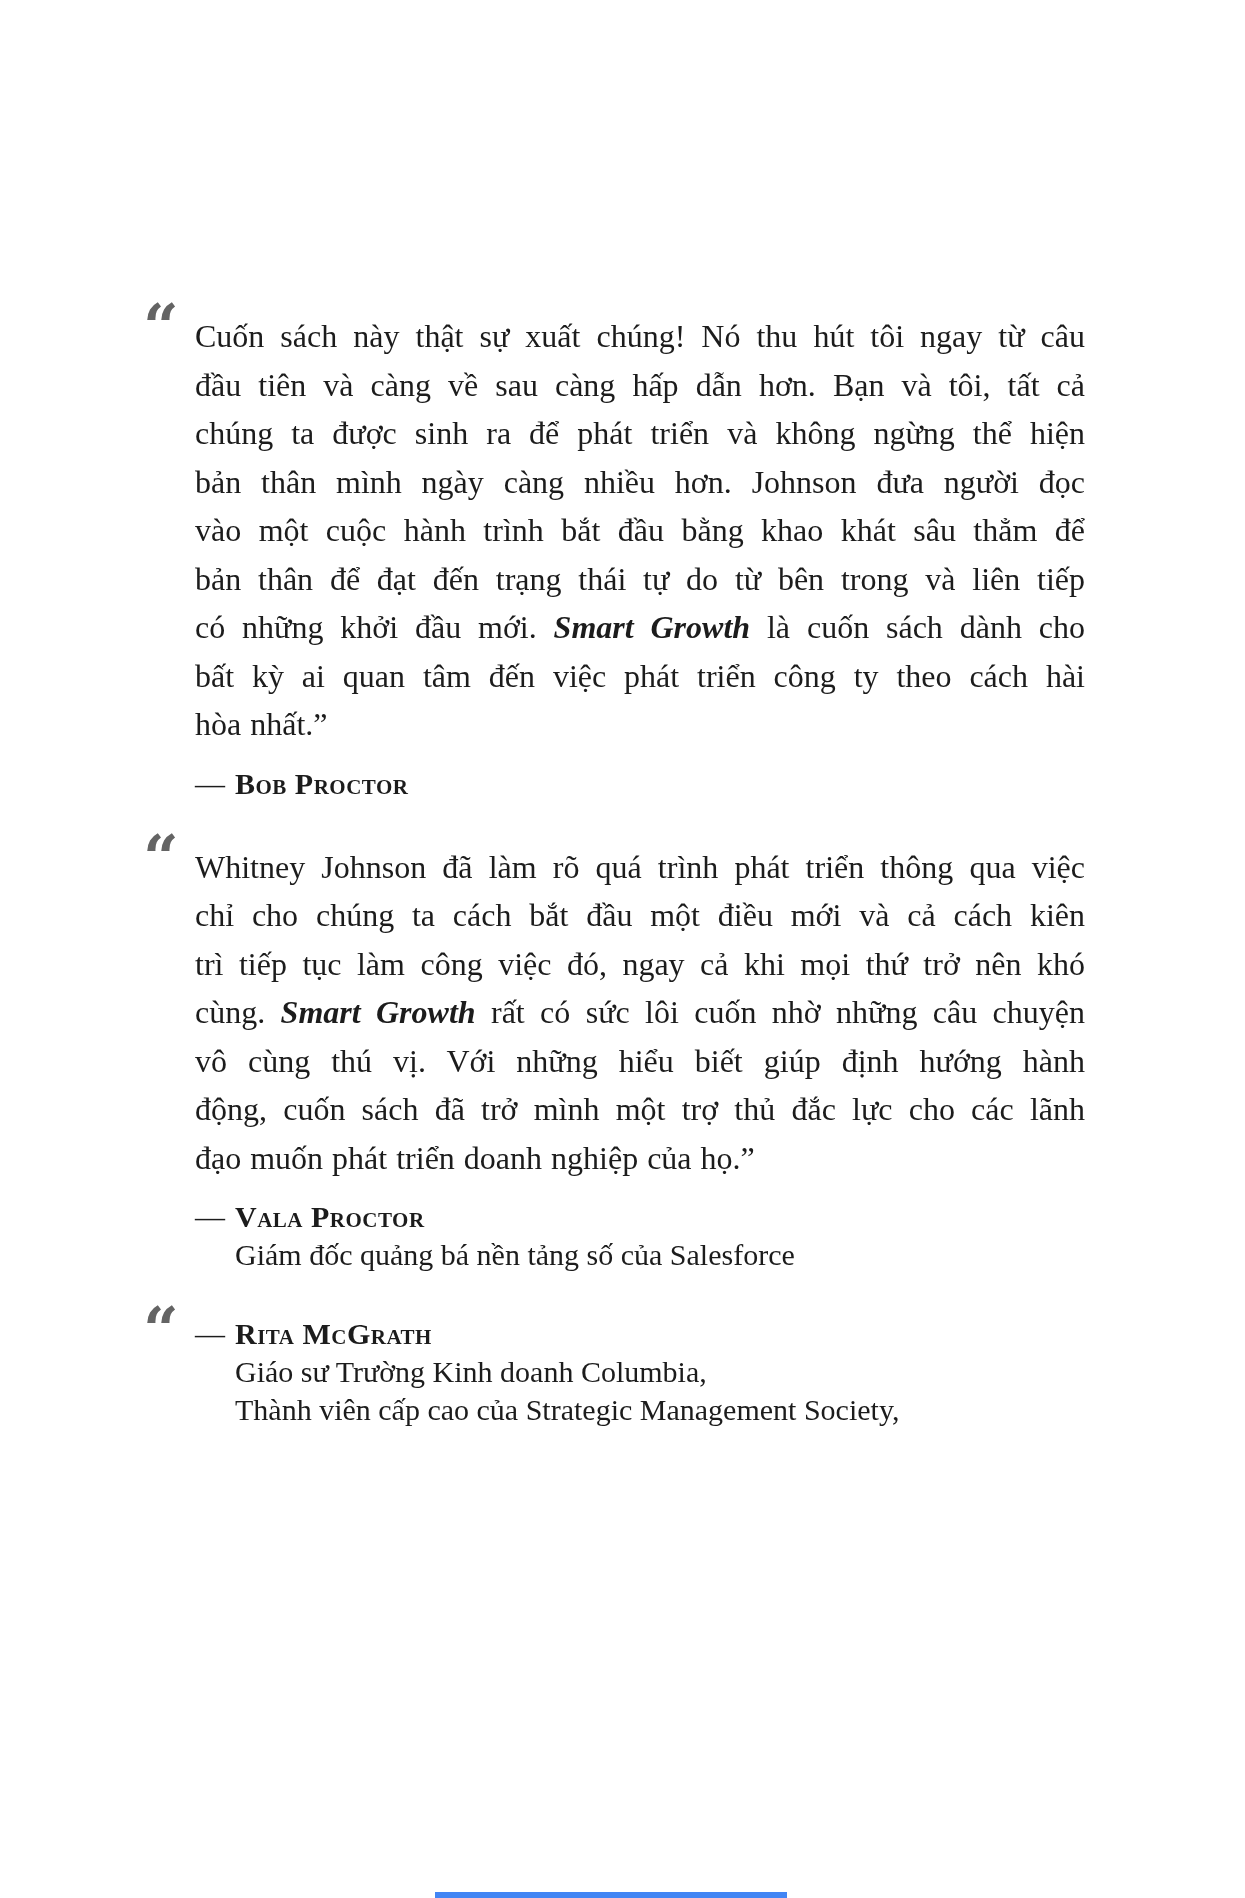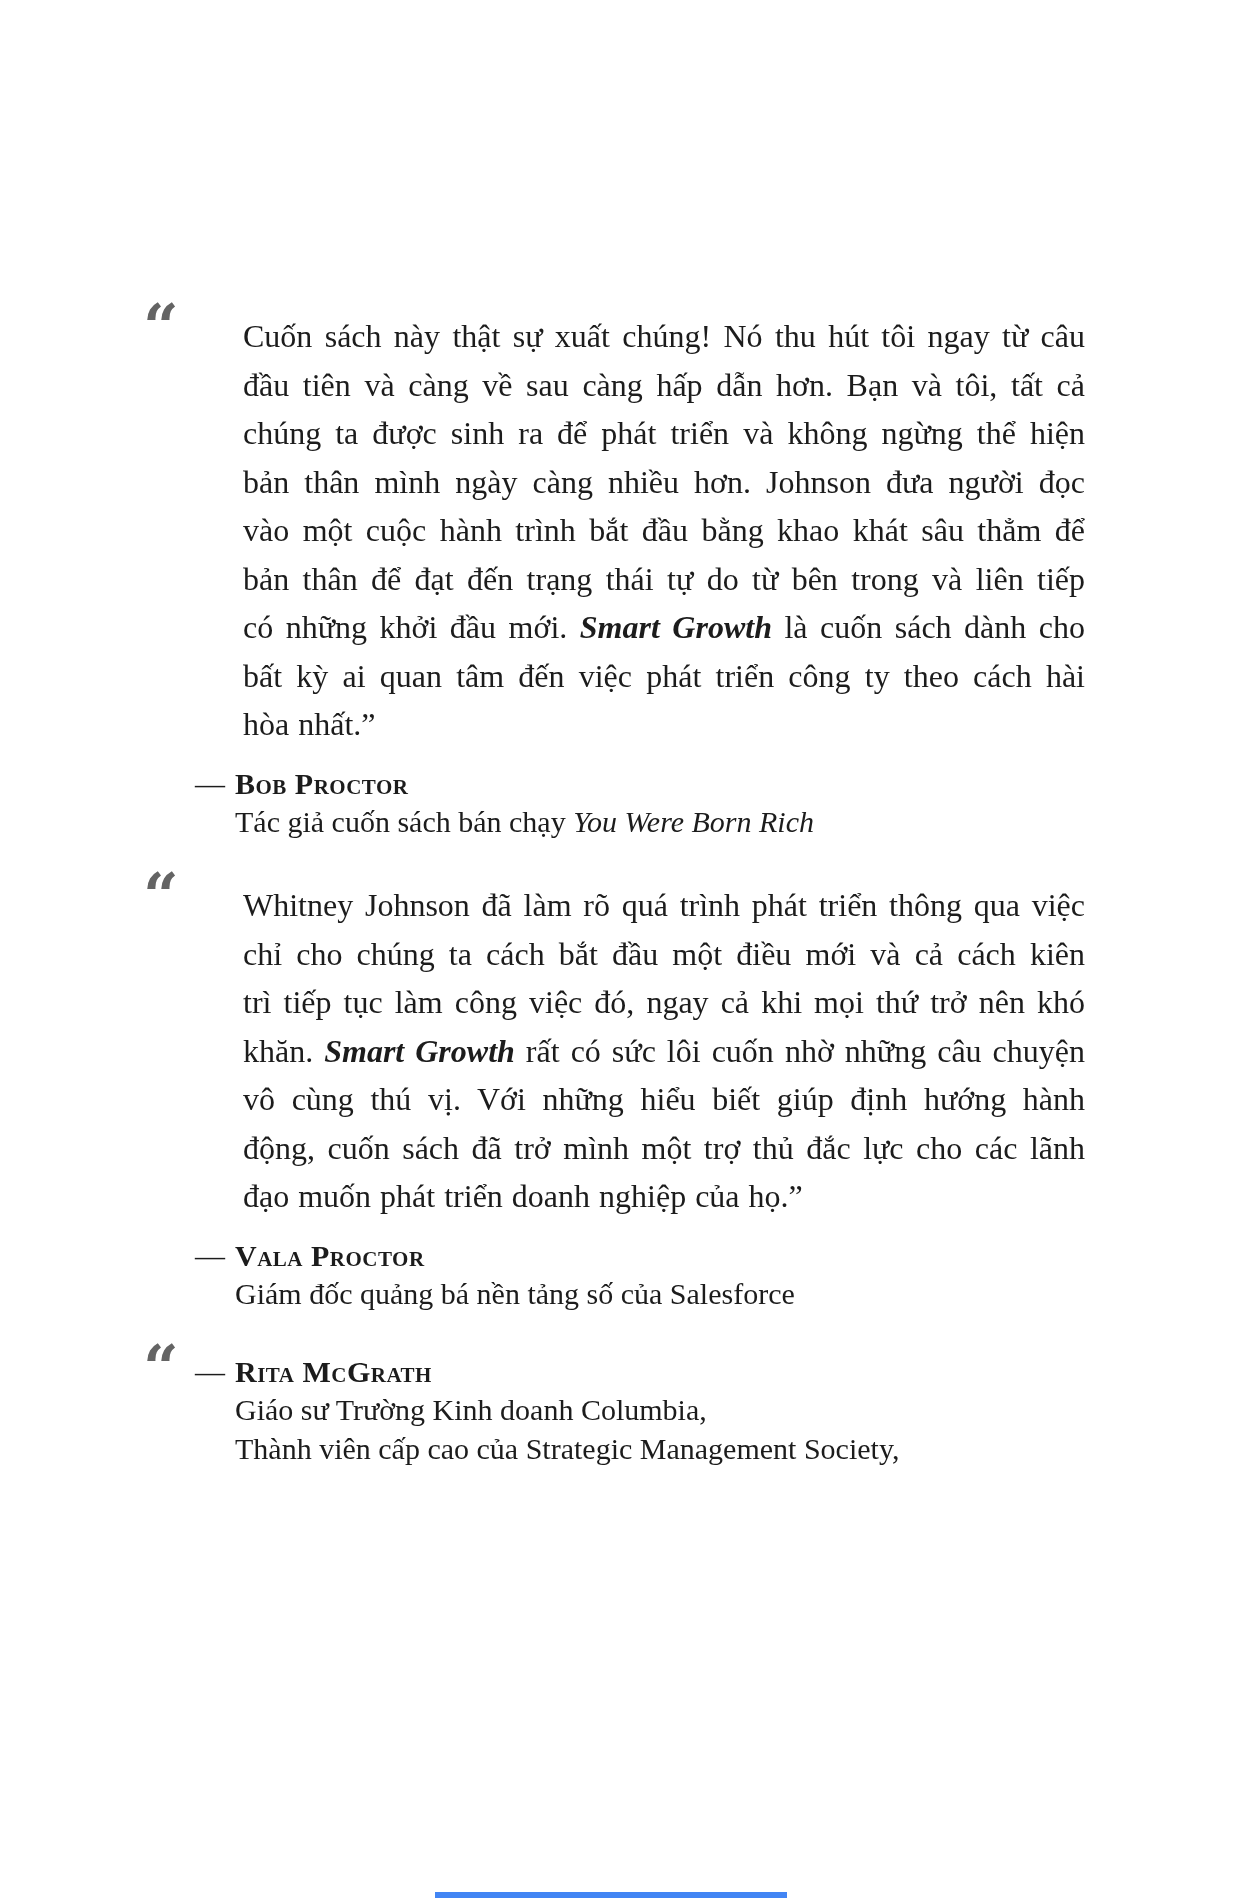--- a/index.html
+++ b/index.html
@@ -31,21 +31,20 @@
     font-weight: bold;
     font-family: "DejaVu Serif", serif;
   }
   .qline {
     font-size: 32px;
     line-height: 48.5px;
     text-align: justify;
     text-align-last: justify;
     -moz-text-align-last: justify;
     word-spacing: 1px;
-    margin-left: 48px;
   }
   .qline.last {
     text-align-last: left;
     -moz-text-align-last: left;
   }
   .run-bi { font-weight: bold; font-style: italic; }
   .run-i { font-style: italic; }
   .attr { margin-top: 16px; }
   .attr-name-line {
     font-size: 30px;
@@ -86,30 +85,29 @@
           <div class="qline"><span>chúng ta được sinh ra để phát triển và không ngừng thể hiện</span></div>
           <div class="qline"><span>bản thân mình ngày càng nhiều hơn. Johnson đưa người đọc</span></div>
           <div class="qline"><span>vào một cuộc hành trình bắt đầu bằng khao khát sâu thẳm để</span></div>
           <div class="qline"><span>bản thân để đạt đến trạng thái tự do từ bên trong và liên tiếp</span></div>
           <div class="qline"><span>có những khởi đầu mới. </span><span class="run-bi">Smart Growth</span><span> là cuốn sách dành cho</span></div>
           <div class="qline"><span>bất kỳ ai quan tâm đến việc phát triển công ty theo cách hài</span></div>
           <div class="qline last"><span>hòa nhất.”</span></div>
         </div>
         <div class="attr">
           <div class="attr-name-line"><span class="attr-dash">—</span><span class="attr-name">Bob Proctor</span></div>
-          <div class="attr-role"><span>Tác giả cuốn sách bán chạy </span><span class="run-i">You Were Born Rich</span></div>
         </div>
       </section>
       <section class="quote-block">
         <span class="qmark" style="color: rgb(100, 100, 100);">“</span>
         <div class="qtext">
           <div class="qline"><span>Whitney Johnson đã làm rõ quá trình phát triển thông qua việc</span></div>
           <div class="qline"><span>chỉ cho chúng ta cách bắt đầu một điều mới và cả cách kiên</span></div>
           <div class="qline"><span>trì tiếp tục làm công việc đó, ngay cả khi mọi thứ trở nên khó</span></div>
-          <div class="qline"><span>khăn. </span><span class="run-bi">Smart Growth</span><span> rất có sức lôi cuốn nhờ những câu chuyện</span></div>
+          <div class="qline"><span>cùng. </span><span class="run-bi">Smart Growth</span><span> rất có sức lôi cuốn nhờ những câu chuyện</span></div>
           <div class="qline"><span>vô cùng thú vị. Với những hiểu biết giúp định hướng hành</span></div>
           <div class="qline"><span>động, cuốn sách đã trở mình một trợ thủ đắc lực cho các lãnh</span></div>
           <div class="qline last"><span>đạo muốn phát triển doanh nghiệp của họ.”</span></div>
         </div>
         <div class="attr">
           <div class="attr-name-line"><span class="attr-dash">—</span><span class="attr-name">Vala Proctor</span></div>
           <div class="attr-role"><span>Giám đốc quảng bá nền tảng số của Salesforce</span></div>
         </div>
       </section>
       <section class="quote-block">

